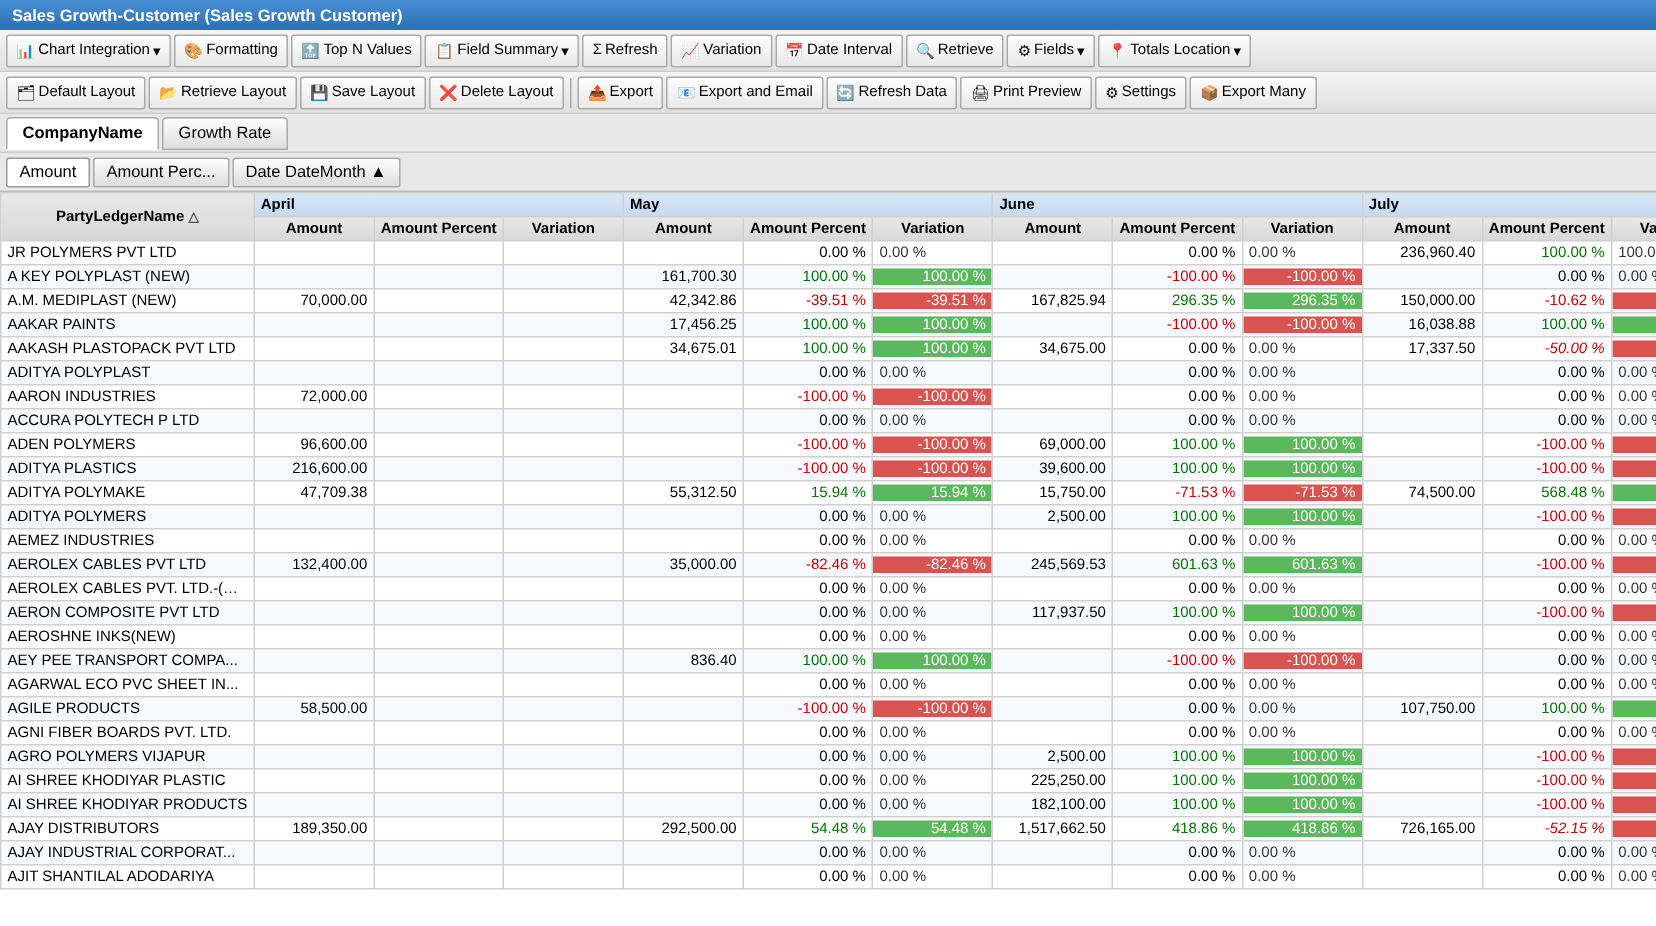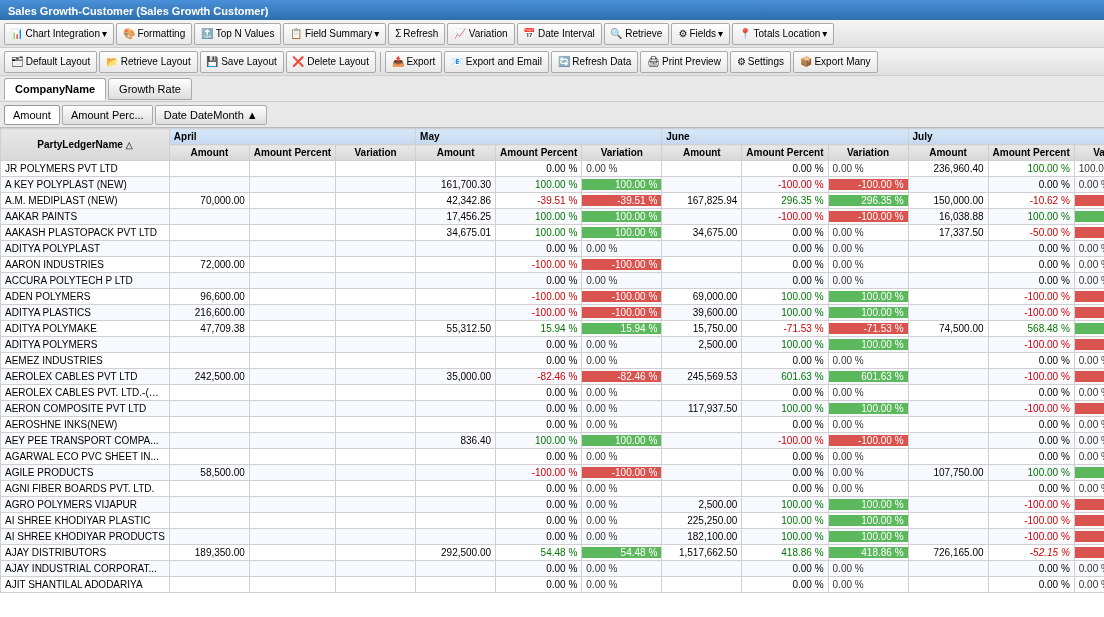--- a/index.html
+++ b/index.html
@@ -409,21 +409,21 @@
           <td class="cell-variation"></td>
           <td class="cell-amount">34,675.01</td>
           <td class="cell-percent" style="color:#070;">100.00 %</td>
           <td class="cell-variation" style="padding:0;">
             <span class="positive-bar">100.00 %</span>
           </td>
           <td class="cell-amount">34,675.00</td>
           <td class="cell-percent" style="">0.00 %</td>
           <td class="cell-variation"><span class="zero-text">0.00 %</span></td>
           <td class="cell-amount">17,337.50</td>
-          <td class="cell-percent" style="color:#c00;">-50.00 %</td>
+          <td class="cell-percent" style="color:#c00;font-style:italic;">-50.00 %</td>
           <td class="cell-variation" style="padding:0;">
             <span class="negative-bar">-50.00 %</span>
           </td>
         </tr>
         <tr class="data-row">
           <td class="cell-party">ADITYA POLYPLAST</td>
           <td class="cell-amount"></td>
           <td class="cell-percent"></td>
           <td class="cell-variation"></td>
           <td class="cell-amount"></td>
@@ -560,21 +560,21 @@
           <td class="cell-variation"><span class="zero-text">0.00 %</span></td>
           <td class="cell-amount"></td>
           <td class="cell-percent" style="">0.00 %</td>
           <td class="cell-variation"><span class="zero-text">0.00 %</span></td>
           <td class="cell-amount"></td>
           <td class="cell-percent" style="">0.00 %</td>
           <td class="cell-variation"><span class="zero-text">0.00 %</span></td>
         </tr>
         <tr class="data-row">
           <td class="cell-party">AEROLEX CABLES PVT LTD</td>
-          <td class="cell-amount">242,500.00</td>
+          <td class="cell-amount">132,400.00</td>
           <td class="cell-percent"></td>
           <td class="cell-variation"></td>
           <td class="cell-amount">35,000.00</td>
           <td class="cell-percent" style="color:#c00;">-82.46 %</td>
           <td class="cell-variation" style="padding:0;">
             <span class="negative-bar">-82.46 %</span>
           </td>
           <td class="cell-amount">245,569.53</td>
           <td class="cell-percent" style="color:#070;">601.63 %</td>
           <td class="cell-variation" style="padding:0;">

